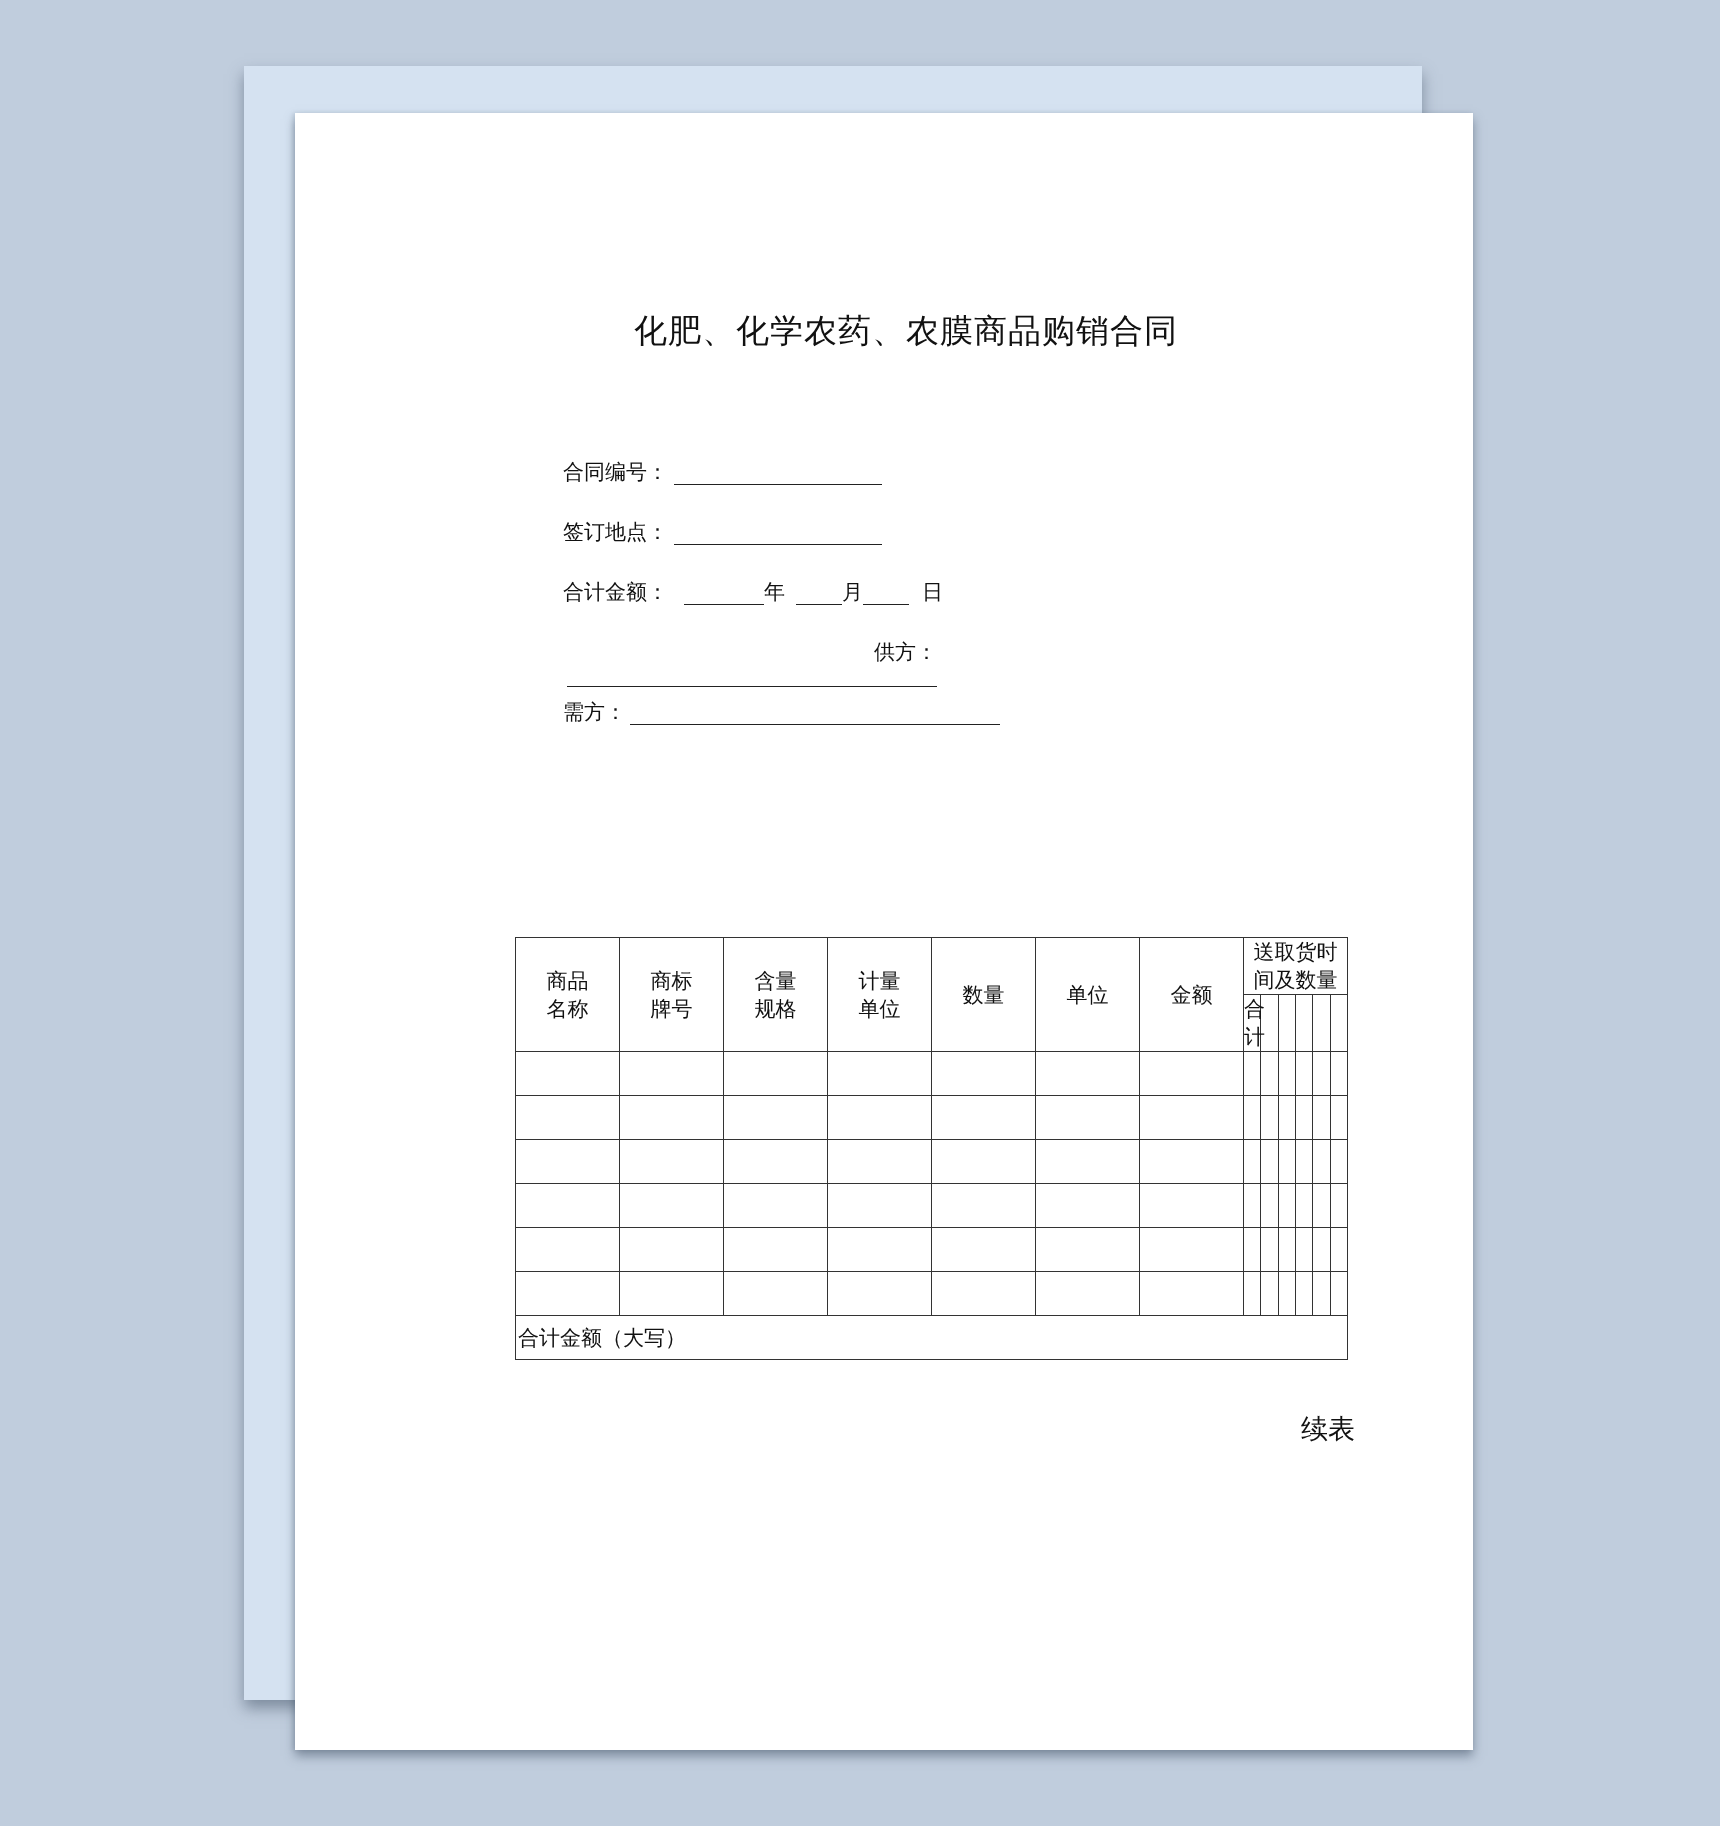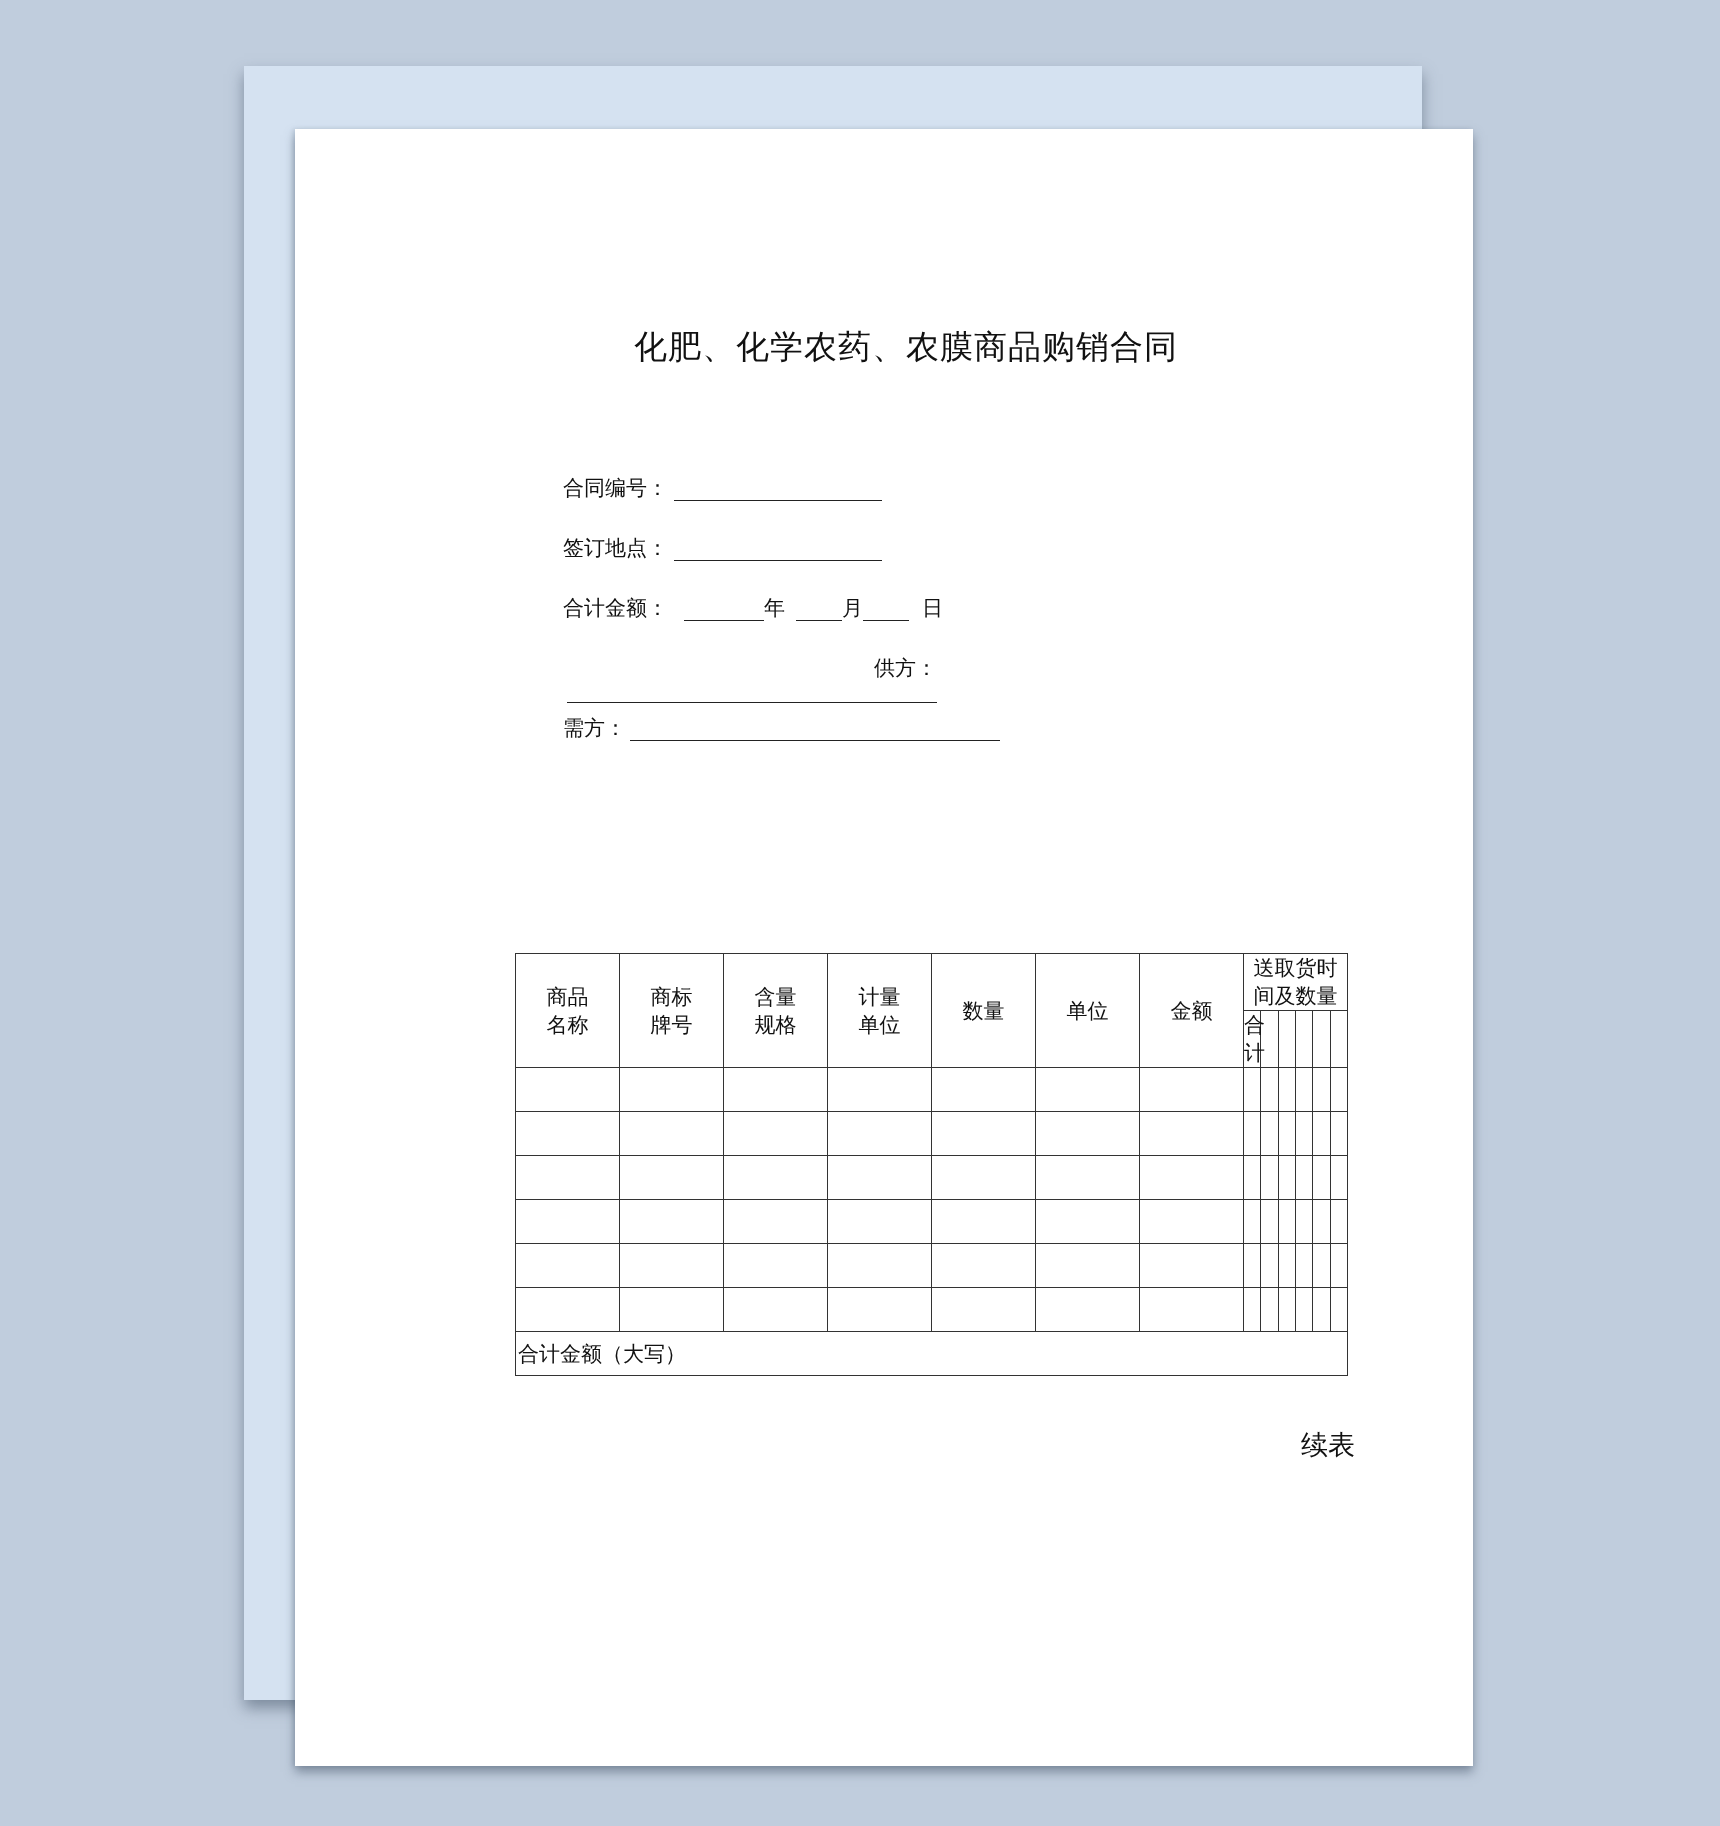--- a/index.html
+++ b/index.html
@@ -16,21 +16,20 @@
     width: 1178px; height: 1634px;
     background: #d5e2f1;
     box-shadow: 0 8px 14px rgba(70, 85, 105, 0.55);
   }
   .front-page {
     position: absolute;
     left: 295px; top: 113px;
     width: 1178px; height: 1637px;
     background: #ffffff;
     box-shadow: 0 6px 10px rgba(70, 85, 105, 0.55), -2px 0 4px rgba(70,85,105,0.15);
-    margin-top: 16px;
   }
   .doc-title {
     position: absolute;
     left: 0; width: 100%;
     top: 196px;
     text-align: center;
     font-size: 33px;
     letter-spacing: 1px;
     padding-left: 44px;
   }

